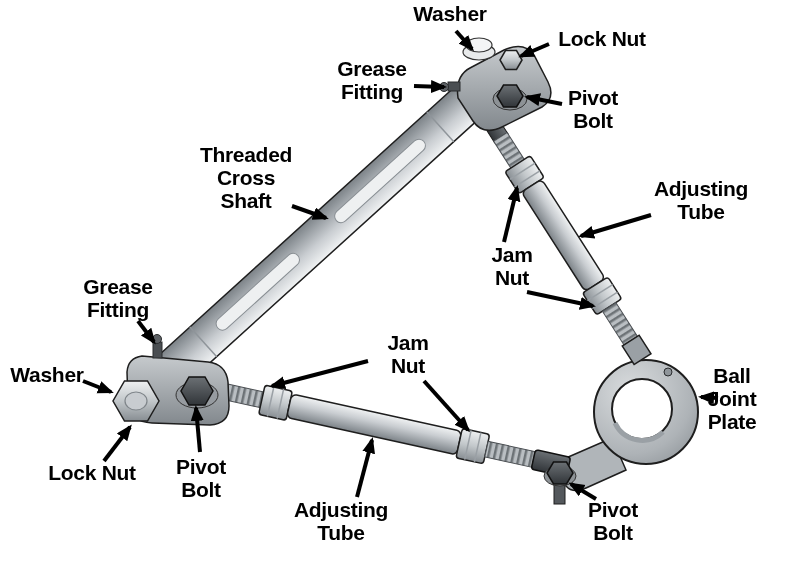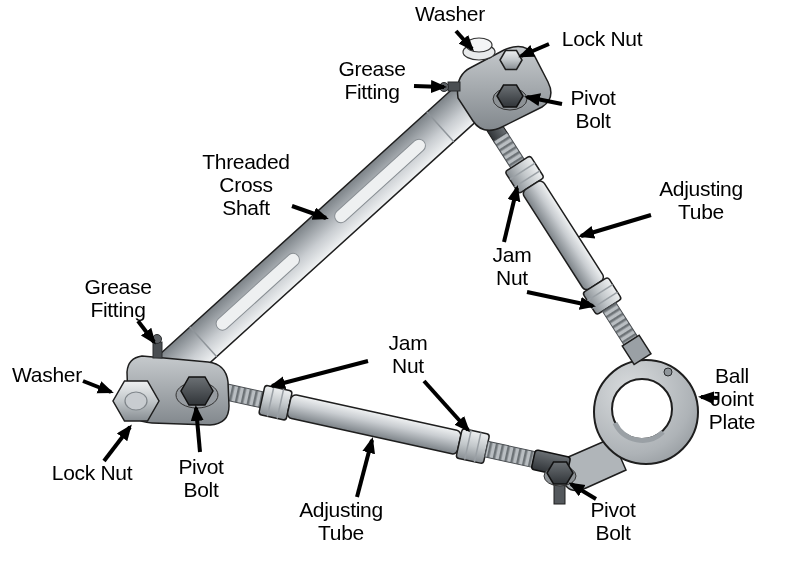--- a/index.html
+++ b/index.html
@@ -13,21 +13,21 @@
     width: 800px; height: 562px;
     background: #ffffff;
     overflow: hidden;
   }
   svg.diagram { position: absolute; left: 0; top: 0; }
   .lbl {
     position: absolute;
     transform: translateX(-50%);
     text-align: center;
     font-size: 21px;
-    font-weight: normal;
+    font-weight: bold;
     line-height: 23px;
     color: #000000;
     white-space: pre-line;
     letter-spacing: -0.3px;
   }
 </style>
 </head>
 <body>
 
 <div class="stage">
@@ -175,21 +175,21 @@
       <line x1="718" y1="398" x2="701" y2="397" marker-end="url(#ah)"></line>
     </g>
   </svg>
 
   <div class="lbl" style="left:450px; top:2px;">Washer</div>
   <div class="lbl" style="left:602px; top:27px;">Lock Nut</div>
   <div class="lbl" style="left:372px; top:57px;">Grease
 Fitting</div>
   <div class="lbl" style="left:593px; top:86px;">Pivot
 Bolt</div>
-  <div class="lbl" style="left:246px; top:150px;">Threaded
+  <div class="lbl" style="left:246px; top:143px;">Threaded
 Cross
 Shaft</div>
   <div class="lbl" style="left:701px; top:177px;">Adjusting
 Tube</div>
   <div class="lbl" style="left:512px; top:243px;">Jam
 Nut</div>
   <div class="lbl" style="left:118px; top:275px;">Grease
 Fitting</div>
   <div class="lbl" style="left:47px;  top:363px;">Washer</div>
   <div class="lbl" style="left:92px;  top:461px;">Lock Nut</div>

